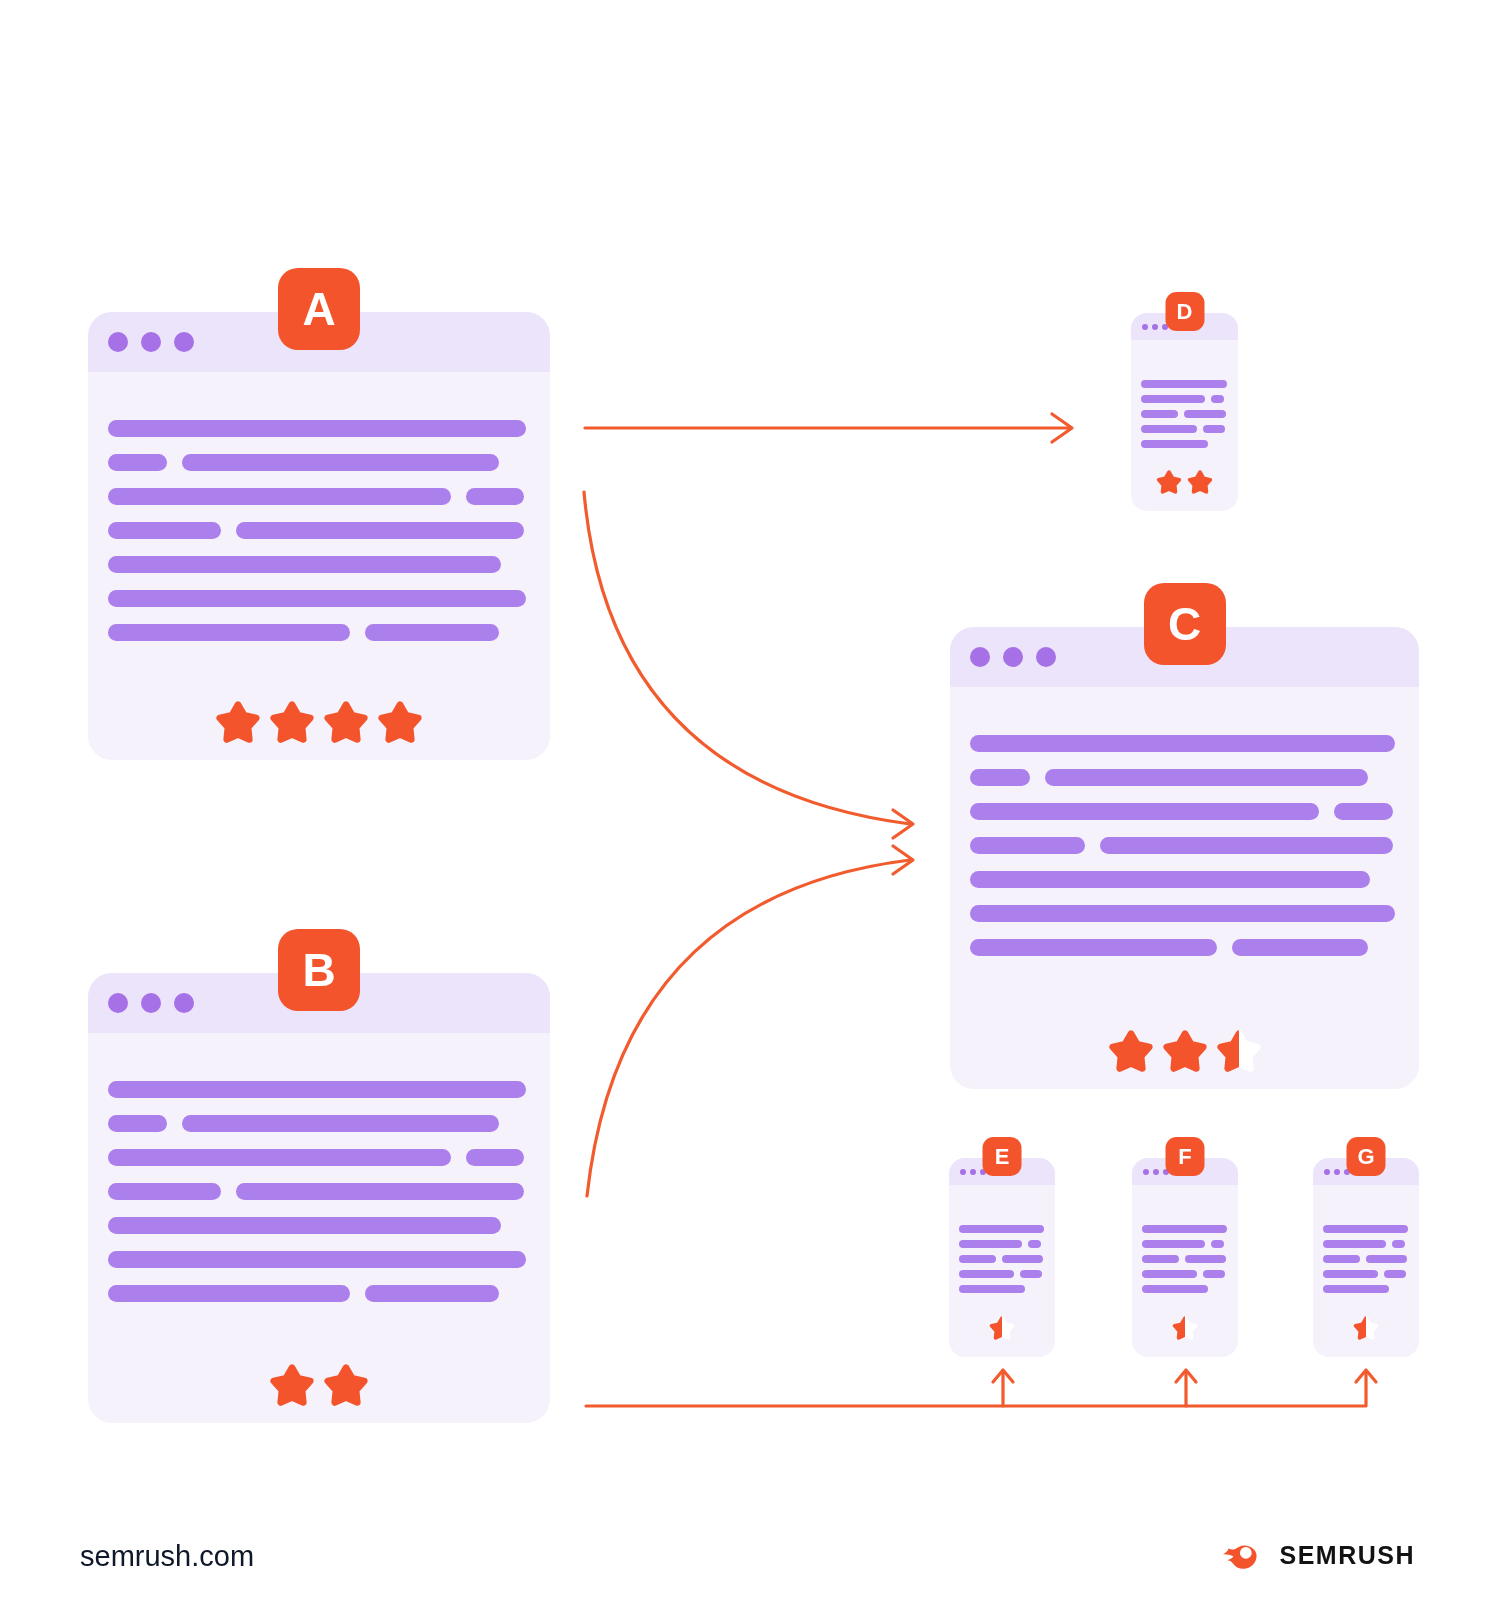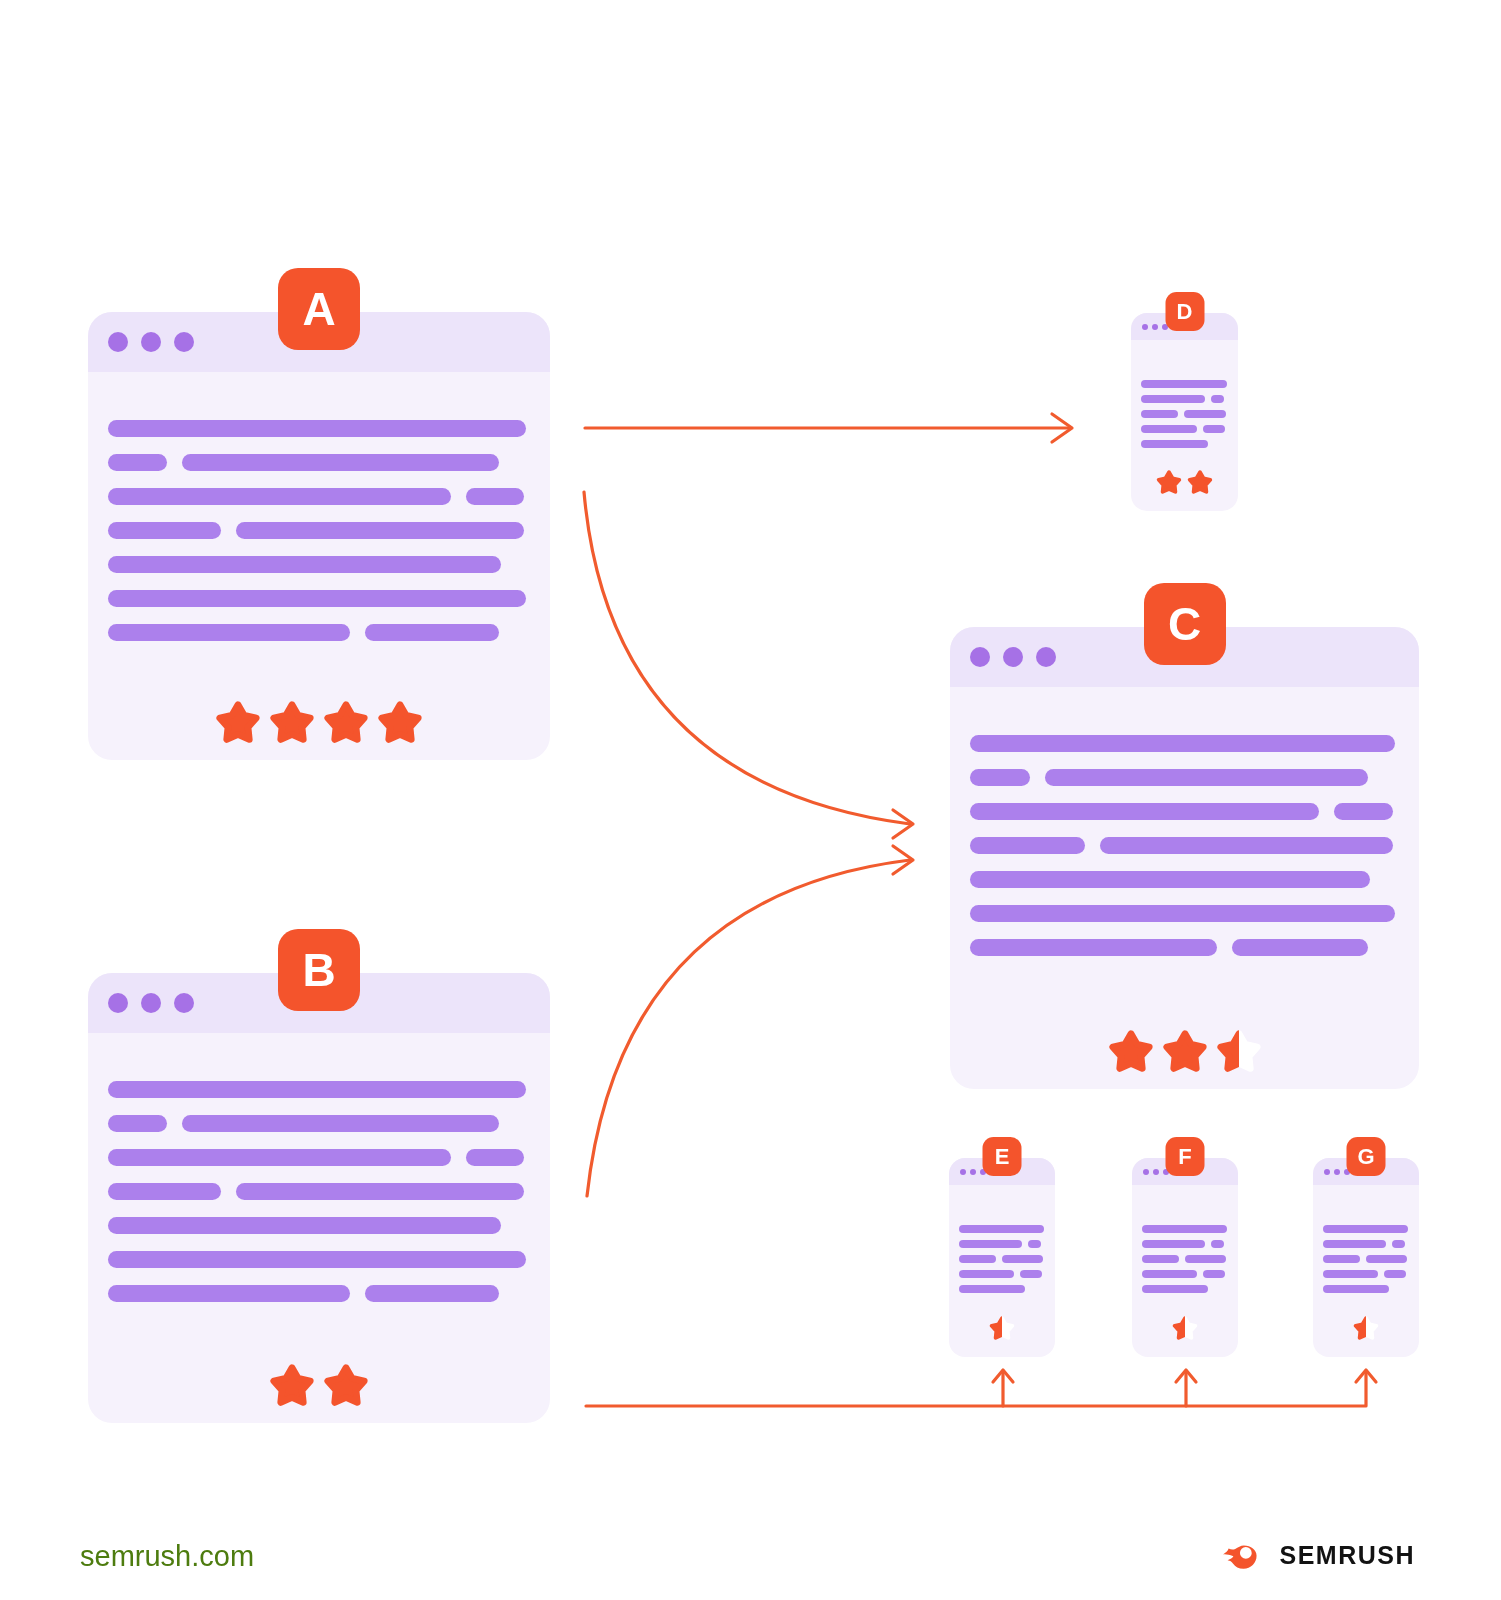--- a/index.html
+++ b/index.html
@@ -33,21 +33,21 @@
   .win.large .row{height:17px;margin-bottom:17px;gap:15px;}
   .win.mini .row{height:8px;margin-bottom:7px;gap:6px;}
   .seg{background:var(--line,#AC80EC);border-radius:99px;height:100%;flex:0 0 auto;}
   .stars{position:absolute;left:0;right:0;display:flex;justify-content:center;align-items:center;}
   .win.large .stars{bottom:15px;gap:8px;}
   .win.mini .stars{bottom:16px;gap:5px;}
   .star-full{fill:var(--accent,#F4542C);stroke:var(--accent,#F4542C);
              stroke-width:7;stroke-linejoin:round;}
   .star-empty{fill:#fff;stroke:#fff;stroke-width:7;stroke-linejoin:round;}
   
-  .footer-left{position:absolute;left:80px;top:1540px;font-size:29px;color:#4d7c0f;}
+  .footer-left{position:absolute;left:80px;top:1540px;font-size:29px;color:#0f172a;}
   .footer-right{position:absolute;right:86px;top:1541px;display:flex;align-items:flex-start;gap:21px;}
   .brand-icon{width:38px;height:29px;display:block;}
   .brand-text{font-size:25px;font-weight:bold;letter-spacing:1.5px;color:#121212;}
 </style>
 </head>
 <body>
 
 <div class="canvas">
 
 

